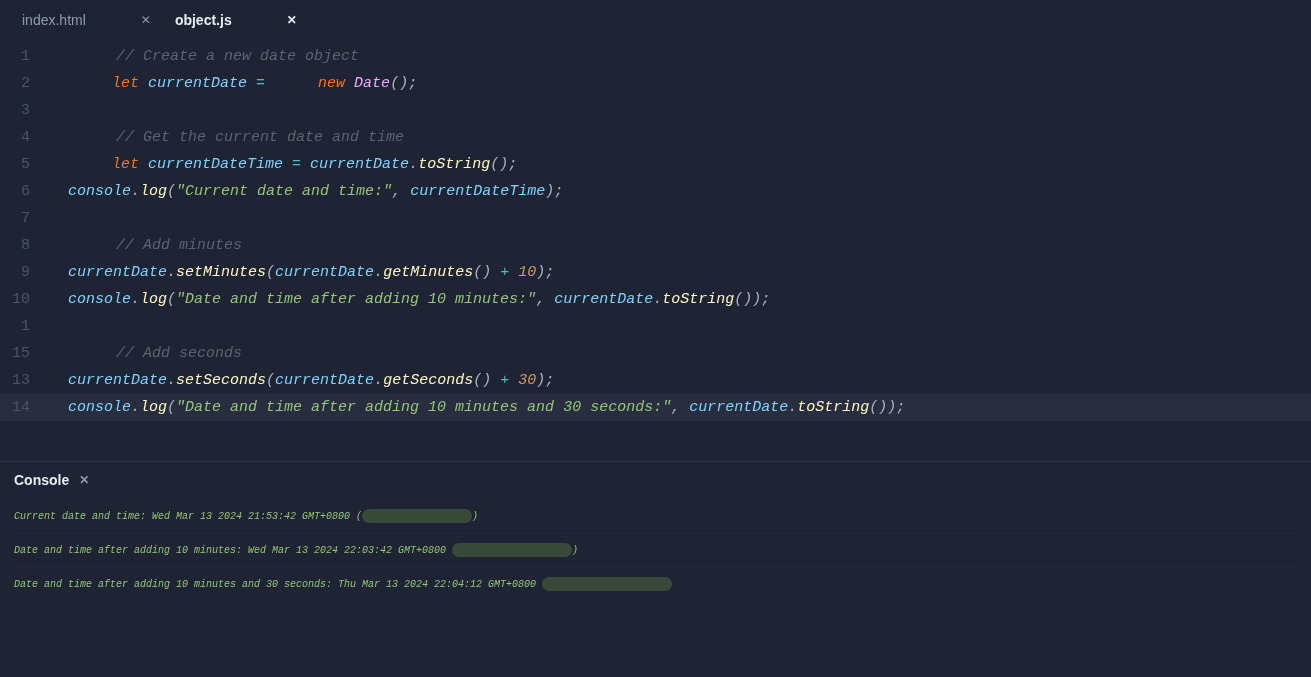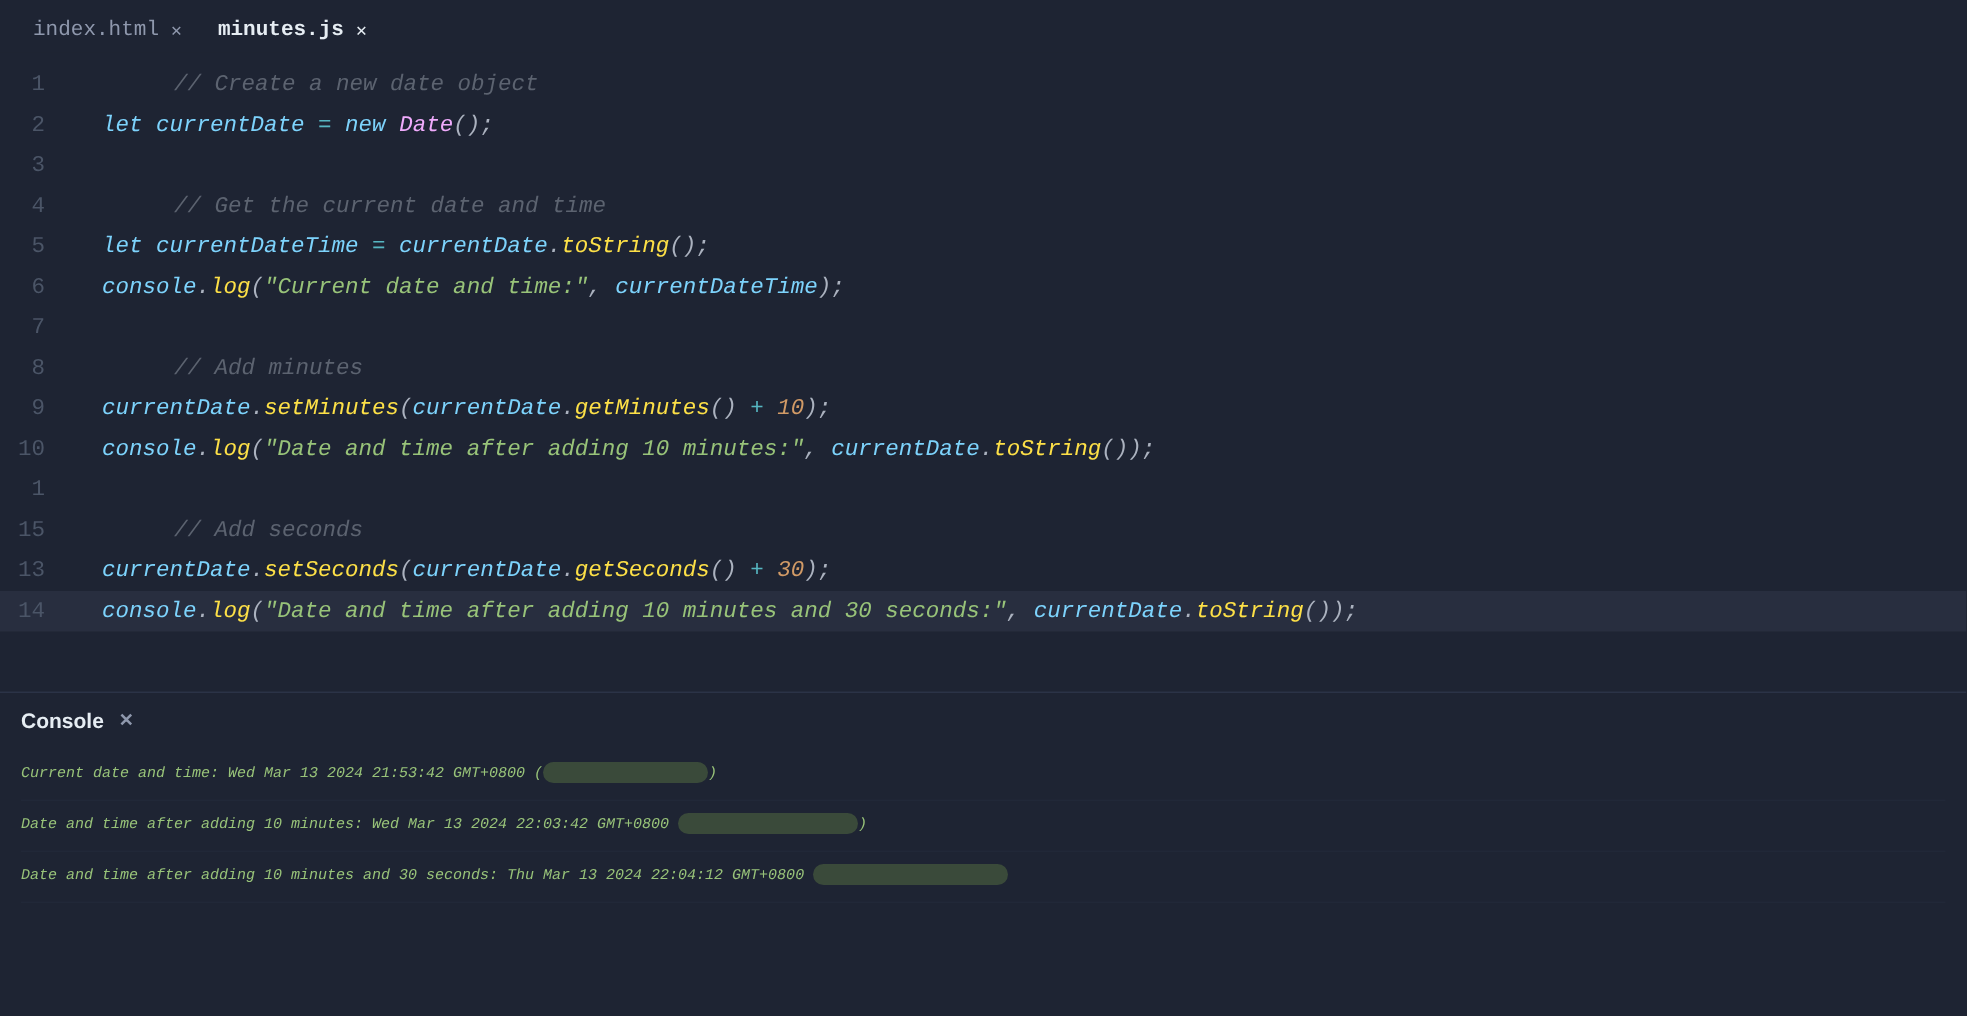--- a/index.html
+++ b/index.html
@@ -21,22 +21,23 @@
       padding: 6px 12px 0 12px;
       border-bottom: 1px solid #1e2433;
     }
     .tab {
       display: flex;
       align-items: center;
       padding: 6px 10px;
       margin-right: 4px;
       color: #8f98ad;
       font-size: 14px;
-      font-family: Liberation Mono, monospace;
+      font-family: Liberation Sans, sans-serif;
       cursor: pointer;
+      gap: 47px;
     }
     .tab.active {
       color: #e6edf3;
       font-weight: 600;
     }
     .tab-close {
       margin-left: 8px;
       font-size: 12px;
       color: #8f98ad;
       cursor: pointer;
@@ -63,23 +64,23 @@
       color: #4b5567;
       font-style: normal;
       user-select: none;
     }
     .code {
       flex: 1;
       padding-left: 20px;
       white-space: pre;
     }
     .c-comment { color: #5c6370; font-style: italic; margin-left: 48px; }
-    .c-keyword { color: #7dd3fc; }
+    .c-keyword { color: #f97316; margin-left: 44px; }
     .c-var { color: #7dd3fc; }
-    .c-func { color: #fde047; }
+    .c-func { color: #fef9c3; }
     .c-class { color: #f0abfc; }
     .c-string { color: #98c379; }
     .c-number { color: #d19a66; }
     .c-op { color: #56b6c2; }
     .c-punc { color: #abb2bf; }
 
     .console-panel {
       border-top: 1px solid #2b3347;
       margin-top: 20px;
     }
@@ -119,21 +120,21 @@
   </style>
 </head>
 <body>
 
 <div class="tabs">
   <div class="tab">
     <span>index.html</span>
     <span class="tab-close">✕</span>
   </div>
   <div class="tab active">
-    <span>minutes.js</span>
+    <span>object.js</span>
     <span class="tab-close">✕</span>
   </div>
 </div>
 
 <div class="editor">
   <div class="line">
     <div class="gutter">1</div>
     <div class="code"><span class="c-comment">// Create a new date object</span></div>
   </div>
   <div class="line">

